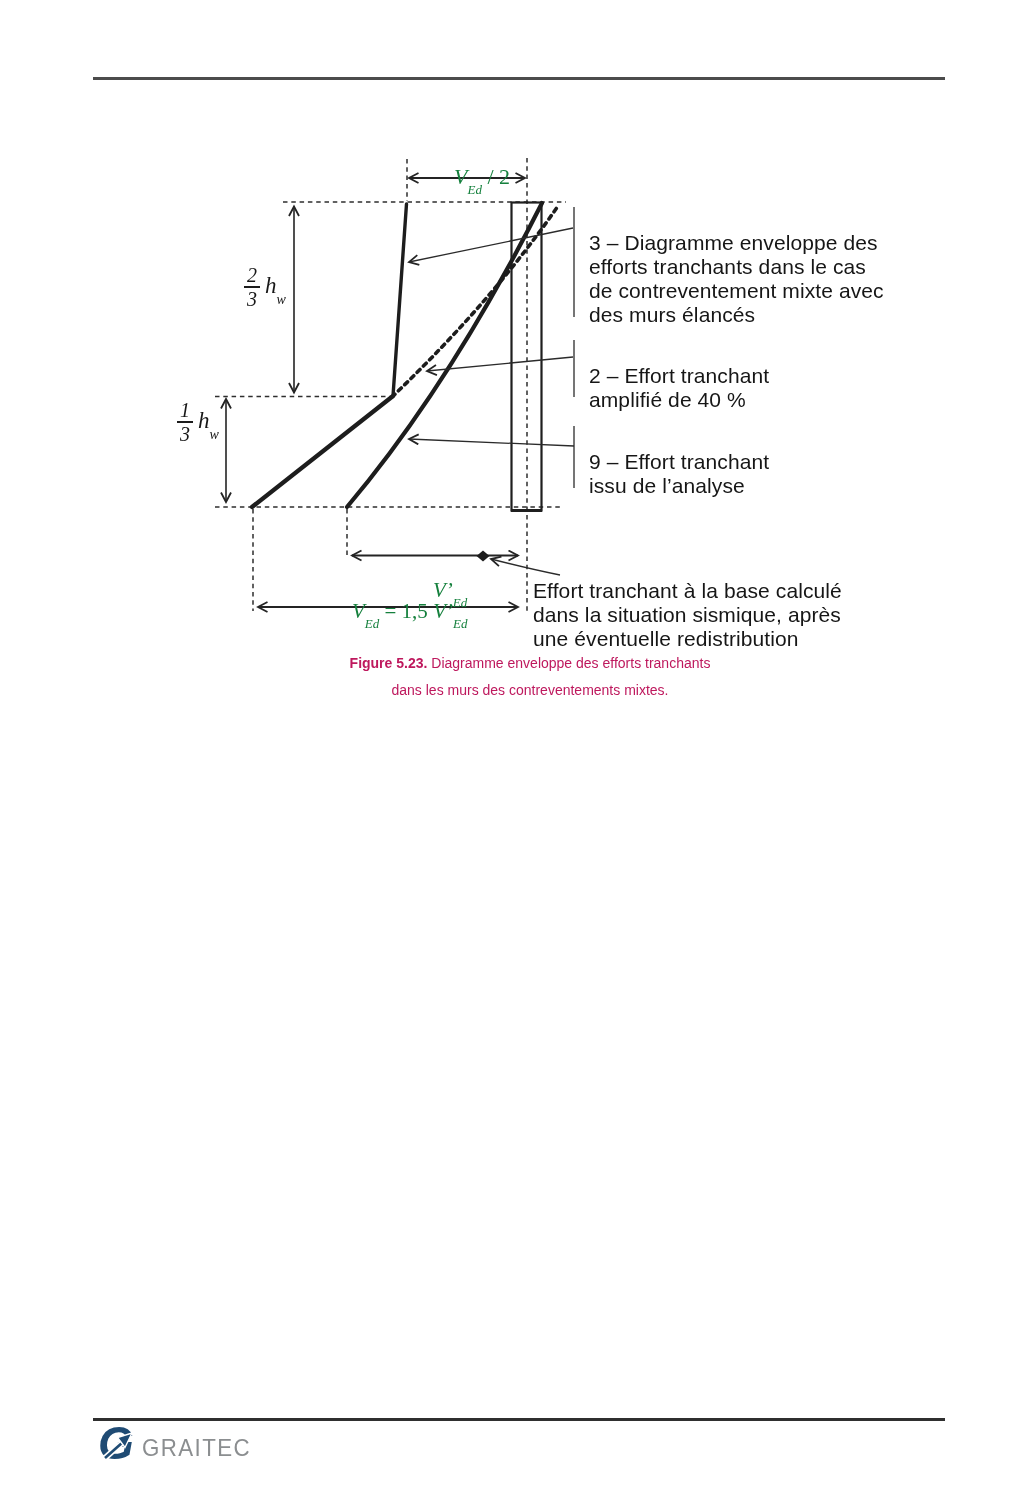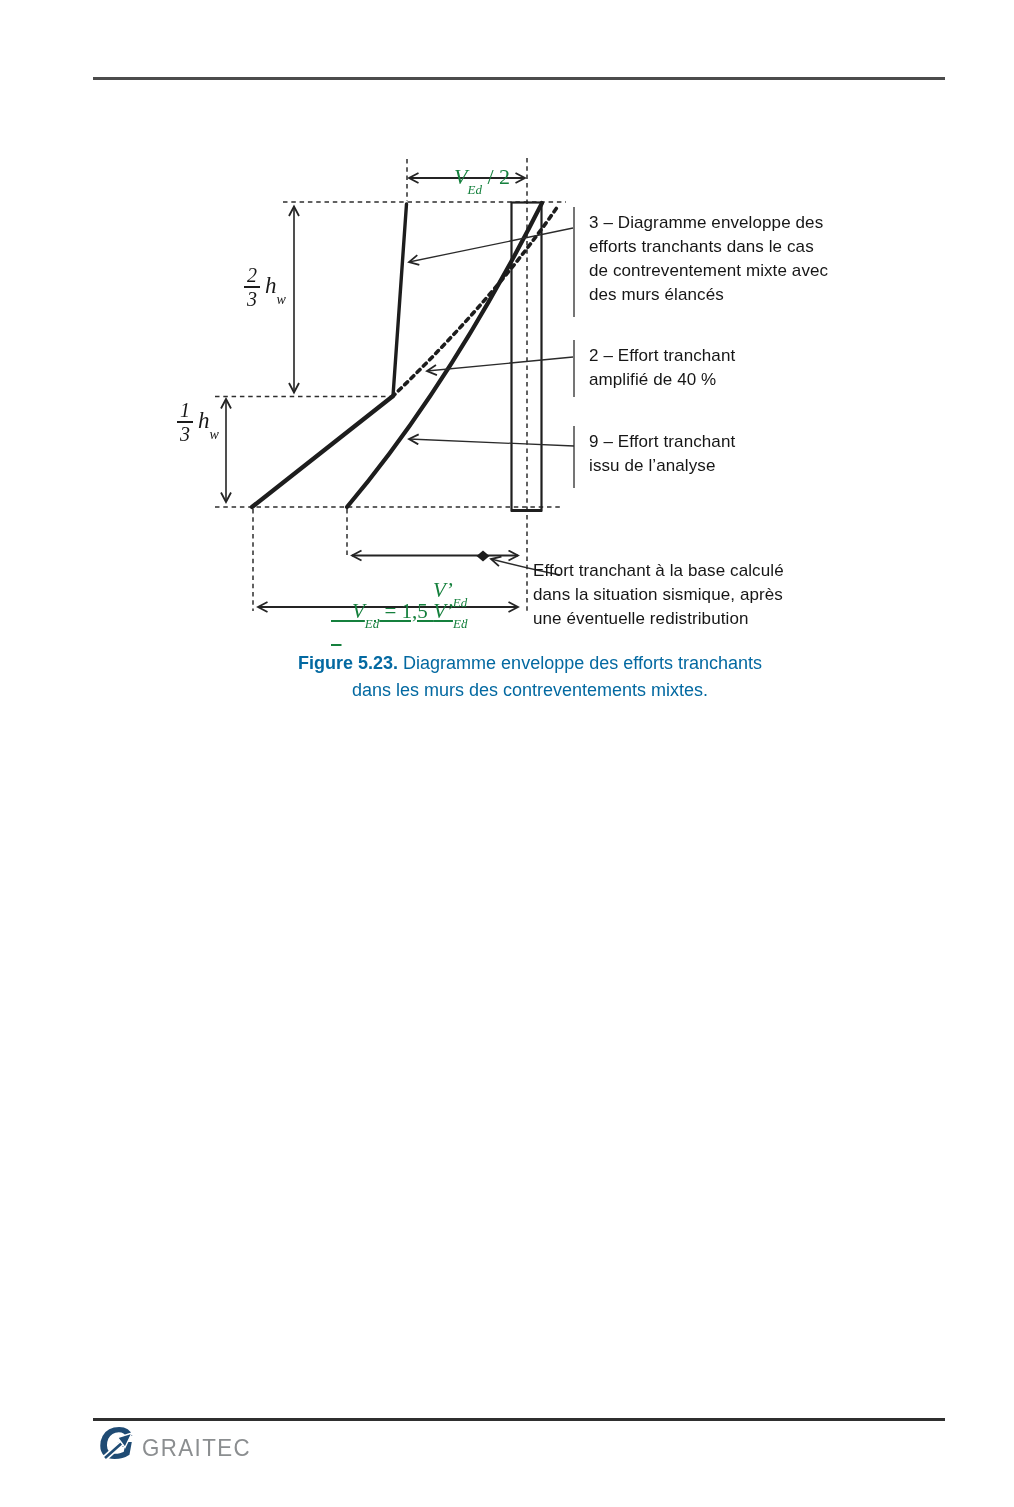--- a/index.html
+++ b/index.html
@@ -26,28 +26,28 @@
     font-family:"Liberation Serif", serif;color:#171717;
   }
   .frac{display:inline-flex;flex-direction:column;align-items:center;line-height:1.12;
         font-size:20px;font-style:italic;}
   .frac .num{border-bottom:2px solid #1c1c1c;padding:0 3px;}
   .hv{font-style:italic;font-size:23px;line-height:1;}
   .hv sub{font-size:14px;position:relative;top:6px;}
 
   
   .anno{
-    position:absolute;font-size:17px;line-height:24px;color:#161616;
-    white-space:pre-line;letter-spacing:0.1px;
+    position:absolute;font-size:21px;line-height:24px;color:#161616;
+    white-space:pre-line;letter-spacing:0.1px;margin-top:20px;
   }
   .anno-base{line-height:24px;}
 
   .caption{
     position:absolute;left:179px;top:650px;width:702px;text-align:center;
-    font-size:18px;line-height:27px;color:#0369a1;white-space:pre-line;
+    font-size:14px;line-height:27px;color:#be185d;white-space:pre-line;
   }
   .caption strong{font-weight:bold;}
 
   
   .brand{position:absolute;left:98px;top:1420px;height:50px;}
   .brand-g{
     position:absolute;left:0;top:0;font-family:"Liberation Sans", sans-serif;
     font-weight:700;font-style:italic;font-size:46px;line-height:46px;color:#1f4b74;
   }
   .brand-arrow{position:absolute;left:2px;top:9px;}
@@ -131,21 +131,21 @@
       <span class="num">1</span>
       <span class="den">3</span>
     </span>
     <span class="hv"><span>h</span><sub>w</sub></span>
   </div>
 
   <div class="math" style="left:412px;top:559px;font-size:21px;">
     <span>V’</span><sub>Ed</sub>
   </div>
 
-  <div class="math" style="left:331px;top:580px;font-size:21px;text-decoration:underline;">
+  <div class="math" style="left:331px;top:580px;font-size:21px;">
     <span>V</span><sub>Ed</sub><span class="up"> = 1,5 </span><span>V’</span><sub>Ed</sub>
   </div>
 
   <div class="anno" style="left:589px;top:211px;width:300px;">3 – Diagramme enveloppe des
 efforts tranchants dans le cas
 de contreventement mixte avec
 des murs élancés</div>
   <div class="anno" style="left:589px;top:344px;width:280px;">2 – Effort tranchant
 amplifié de 40 %</div>
   <div class="anno" style="left:589px;top:430px;width:280px;">9 – Effort tranchant

